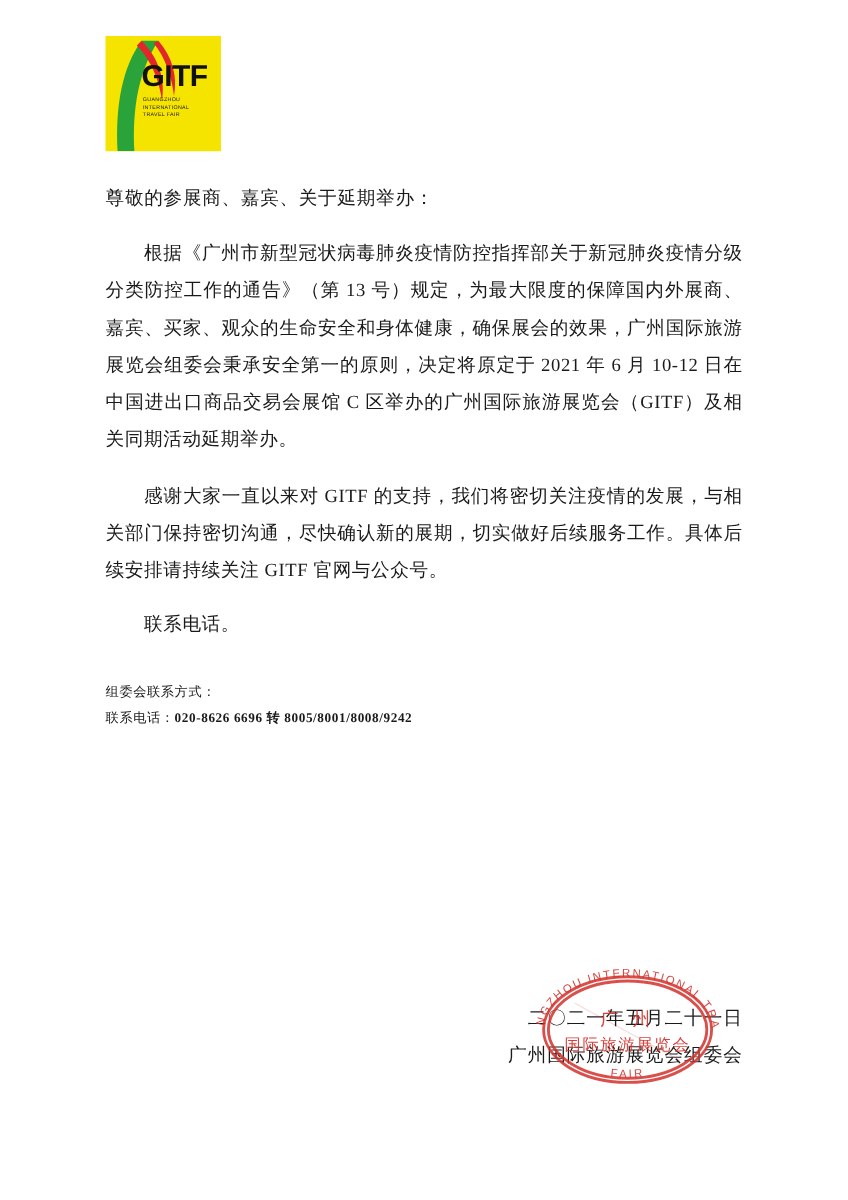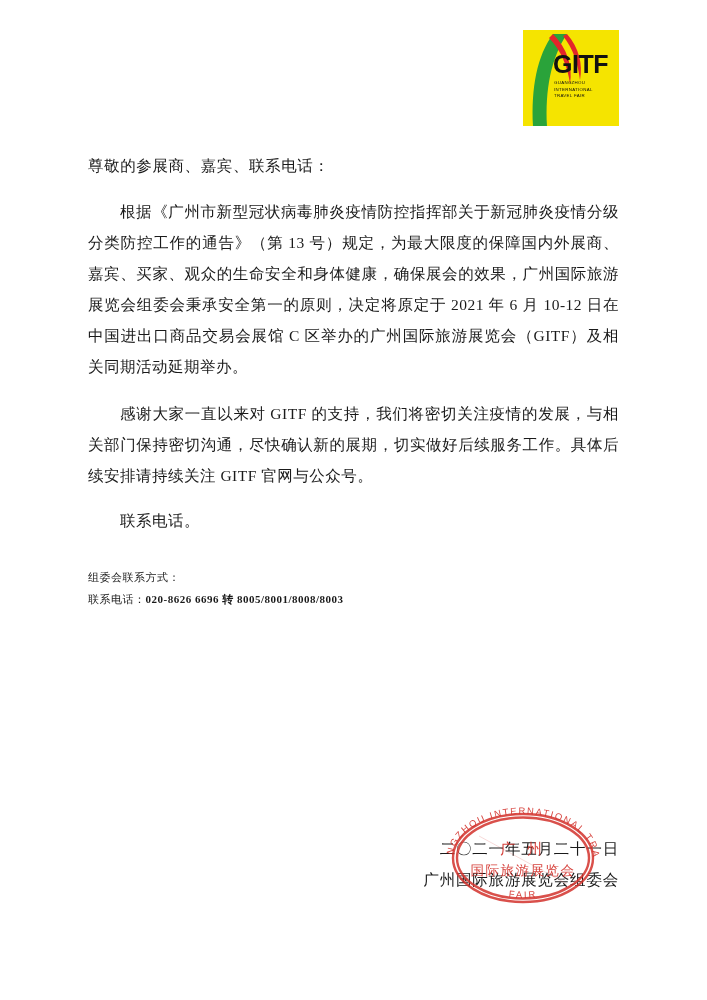--- a/index.html
+++ b/index.html
@@ -19,21 +19,21 @@
     position: relative;
     width: 707px;
     height: 1000px;
     box-sizing: border-box;
     padding: 0 88px;
   }
 
   
   .logo-wrap {
     display: flex;
-    justify-content: flex-end;
+    justify-content: flex-start;
     padding-top: 30px;
   }
   .logo {
     position: relative;
     width: 96px;
     height: 96px;
     background: #f5e400;
     display: block;
   }
   .logo .swoosh {
@@ -148,30 +148,30 @@
       <div class="gitf-text">GITF</div>
       <div class="sub-text">
         <div>GUANGZHOU</div>
         <div>INTERNATIONAL</div>
         <div>TRAVEL FAIR</div>
       </div>
     </div>
   </div>
 
 
-  <div class="salutation">尊敬的参展商、嘉宾、联系电话：</div>
+  <div class="salutation">尊敬的参展商、嘉宾、关于延期举办：</div>
 
   <p class="para">根据《广州市新型冠状病毒肺炎疫情防控指挥部关于新冠肺炎疫情分级分类防控工作的通告》（第 13 号）规定，为最大限度的保障国内外展商、嘉宾、买家、观众的生命安全和身体健康，确保展会的效果，广州国际旅游展览会组委会秉承安全第一的原则，决定将原定于 2021 年 6 月 10-12 日在中国进出口商品交易会展馆 C 区举办的广州国际旅游展览会（GITF）及相关同期活动延期举办。</p>
   <p class="para">感谢大家一直以来对 GITF 的支持，我们将密切关注疫情的发展，与相关部门保持密切沟通，尽快确认新的展期，切实做好后续服务工作。具体后续安排请持续关注 GITF 官网与公众号。</p>
   <p class="para tight">联系电话。</p>
 
   <div class="contact-block">
     <div>组委会联系方式：</div>
     <div>
-      <span>联系电话：</span><span class="bold-num">020-8626 6696 转 8005/8001/8008/8003</span>
+      <span>联系电话：</span><span class="bold-num">020-8626 6696 转 8005/8001/8008/9242</span>
     </div>
   </div>
 
   <div class="sign-block">
     <div class="nowrap">二〇二一年五月二十一日</div>
     <div class="nowrap">广州国际旅游展览会组委会</div>
   </div>
 
   <div class="stamp">
     <svg class="stamp-svg" viewBox="0 0 176 118" width="176" height="118">

